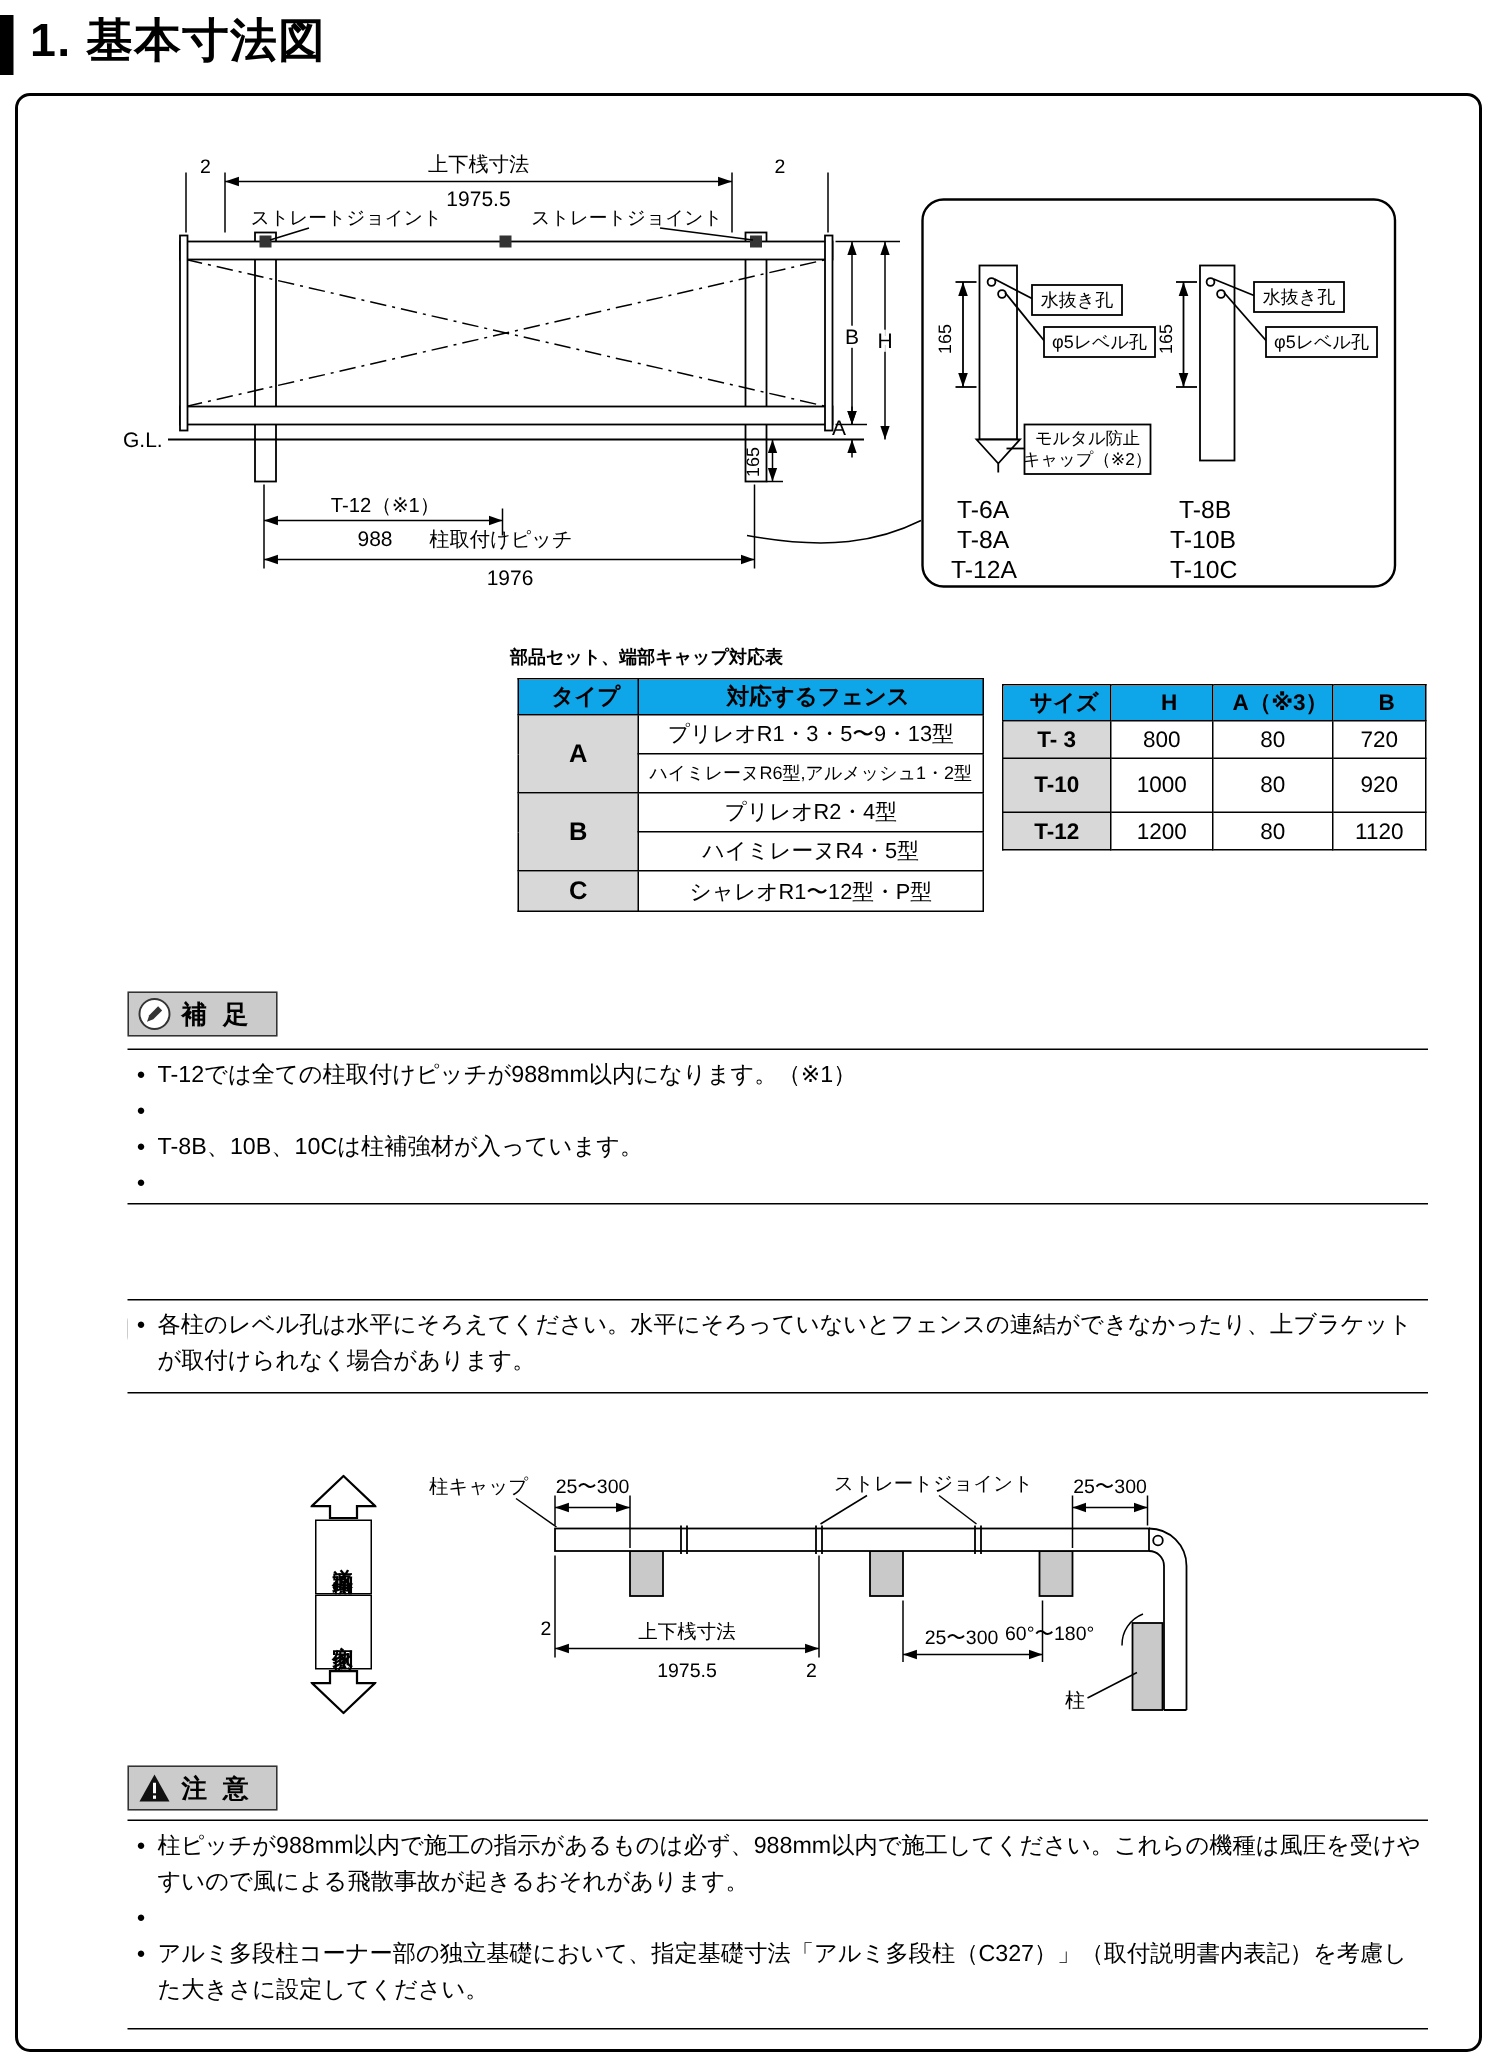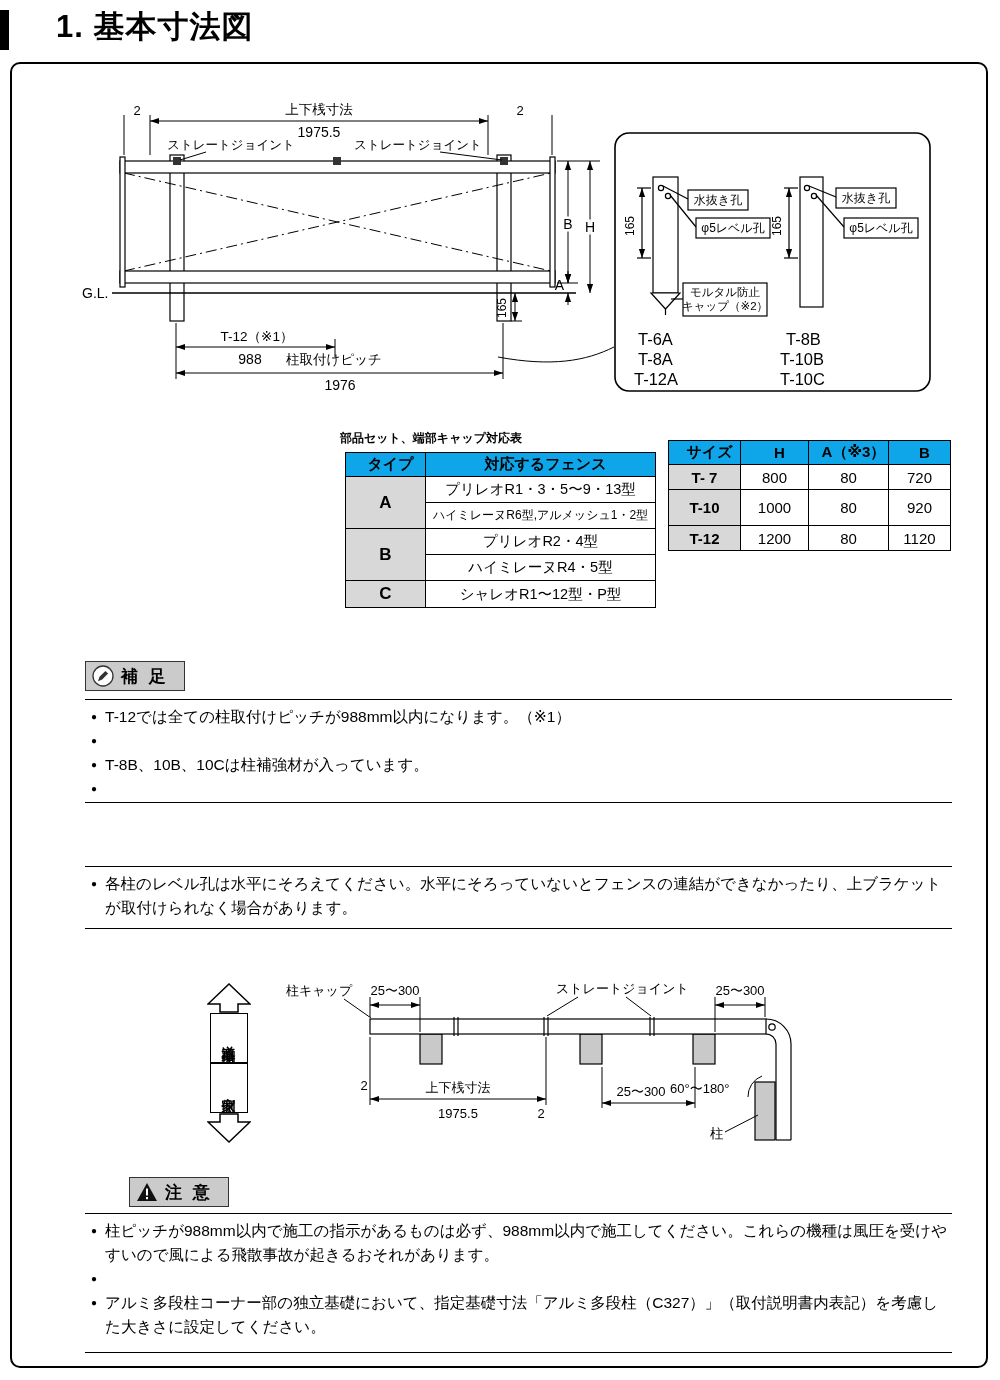--- a/index.html
+++ b/index.html
@@ -6,21 +6,21 @@
   html,body { width:1000px; height:1380px; }
   body {
     position:relative;
     background:#fff;
     color:#000;
     font-family:"Liberation Sans","DejaVu Sans",sans-serif;
     overflow:hidden;
   }
   
   .edge-mark { position:absolute; left:0; top:10px; width:9px; height:40px; background:#000; }
-  .page-title { position:absolute; left:20px; top:6px; font-size:31px; font-weight:bold; letter-spacing:1px;margin-left:36px; }
+  .page-title { position:absolute; left:20px; top:6px; font-size:31px; font-weight:bold; letter-spacing:1px; }
   
   .panel { position:absolute; left:10px; top:62px; width:978px; height:1306px; border:2px solid #000; border-radius:10px; background:#fff; }
   
   svg { font-family:"Liberation Sans","DejaVu Sans",sans-serif; }
   .svg-main { position:absolute; left:20px; top:95px; }
   .svg-layout { position:absolute; left:258px; top:975px; }
   
   .tbl-caption { position:absolute; left:340px; top:430px; font-size:12px; font-weight:bold; }
   table.spec { border-collapse:collapse; position:absolute; background:#fff; table-layout:fixed; }
   table.spec th, table.spec td { border:1px solid #000; text-align:center; vertical-align:middle; padding:0 2px; overflow:hidden; }
@@ -197,36 +197,36 @@
   <tr>
     <td class="fence-cell" style="height:26px">ハイミレーヌR4・5型</td>
   </tr>
   <tr>
     <td class="cell-label type-letter" style="height:27px">C</td>
     <td class="fence-cell">シャレオR1〜12型・P型</td>
   </tr>
   </tbody>
 </table>
 
-<table class="spec" style="left:668px; top:440px; width:282px;">
+<table class="spec" style="left:668px; top:456px; width:282px;">
   <colgroup>
       <col style="width:72px">
       <col style="width:68px">
       <col style="width:80px">
       <col style="width:62px">
     </colgroup>
   <tbody>
   <tr>
     <th>サイズ</th>
     <th>H</th>
     <th>A（※3）</th>
     <th>B</th>
   </tr>
   <tr style="height:25px">
-    <td class="cell-label size-name">T- 7</td>
+    <td class="cell-label size-name">T- 3</td>
     <td class="num-cell">800</td>
     <td class="num-cell">80</td>
     <td class="num-cell">720</td>
   </tr>
   <tr style="height:36px">
     <td class="cell-label size-name">T-10</td>
     <td class="num-cell">1000</td>
     <td class="num-cell">80</td>
     <td class="num-cell">920</td>
   </tr>
@@ -347,21 +347,21 @@
     <text x="106" y="115" text-anchor="middle">2</text>
     <text x="200" y="117" text-anchor="middle">上下桟寸法</text>
     <text x="200" y="143" text-anchor="middle">1975.5</text>
     <text x="283" y="143" text-anchor="middle">2</text>
     <text x="383" y="121" text-anchor="middle">25〜300</text>
     <text x="412" y="118">60°〜180°</text>
     <text x="452" y="163" font-size="13.5">柱</text>
   </g>
 </svg>
 
-<div class="sec-badge" style="left:85px; top:1177px;margin-left:44px;">
+<div class="sec-badge" style="left:85px; top:1177px;">
   <span class="badge-icon">
     <svg width="22" height="20" viewBox="0 0 22 20">
         <path d="M11 1 L21 19 H1 Z" fill="#111"></path>
         <rect x="10" y="6.5" width="2" height="7" fill="#fff"></rect>
         <rect x="10" y="15" width="2" height="2.2" fill="#fff"></rect>
       </svg>
   </span>
   <span>注 意</span>
 </div>
 <div class="note-box" style="top:1213px; height:140px;">

